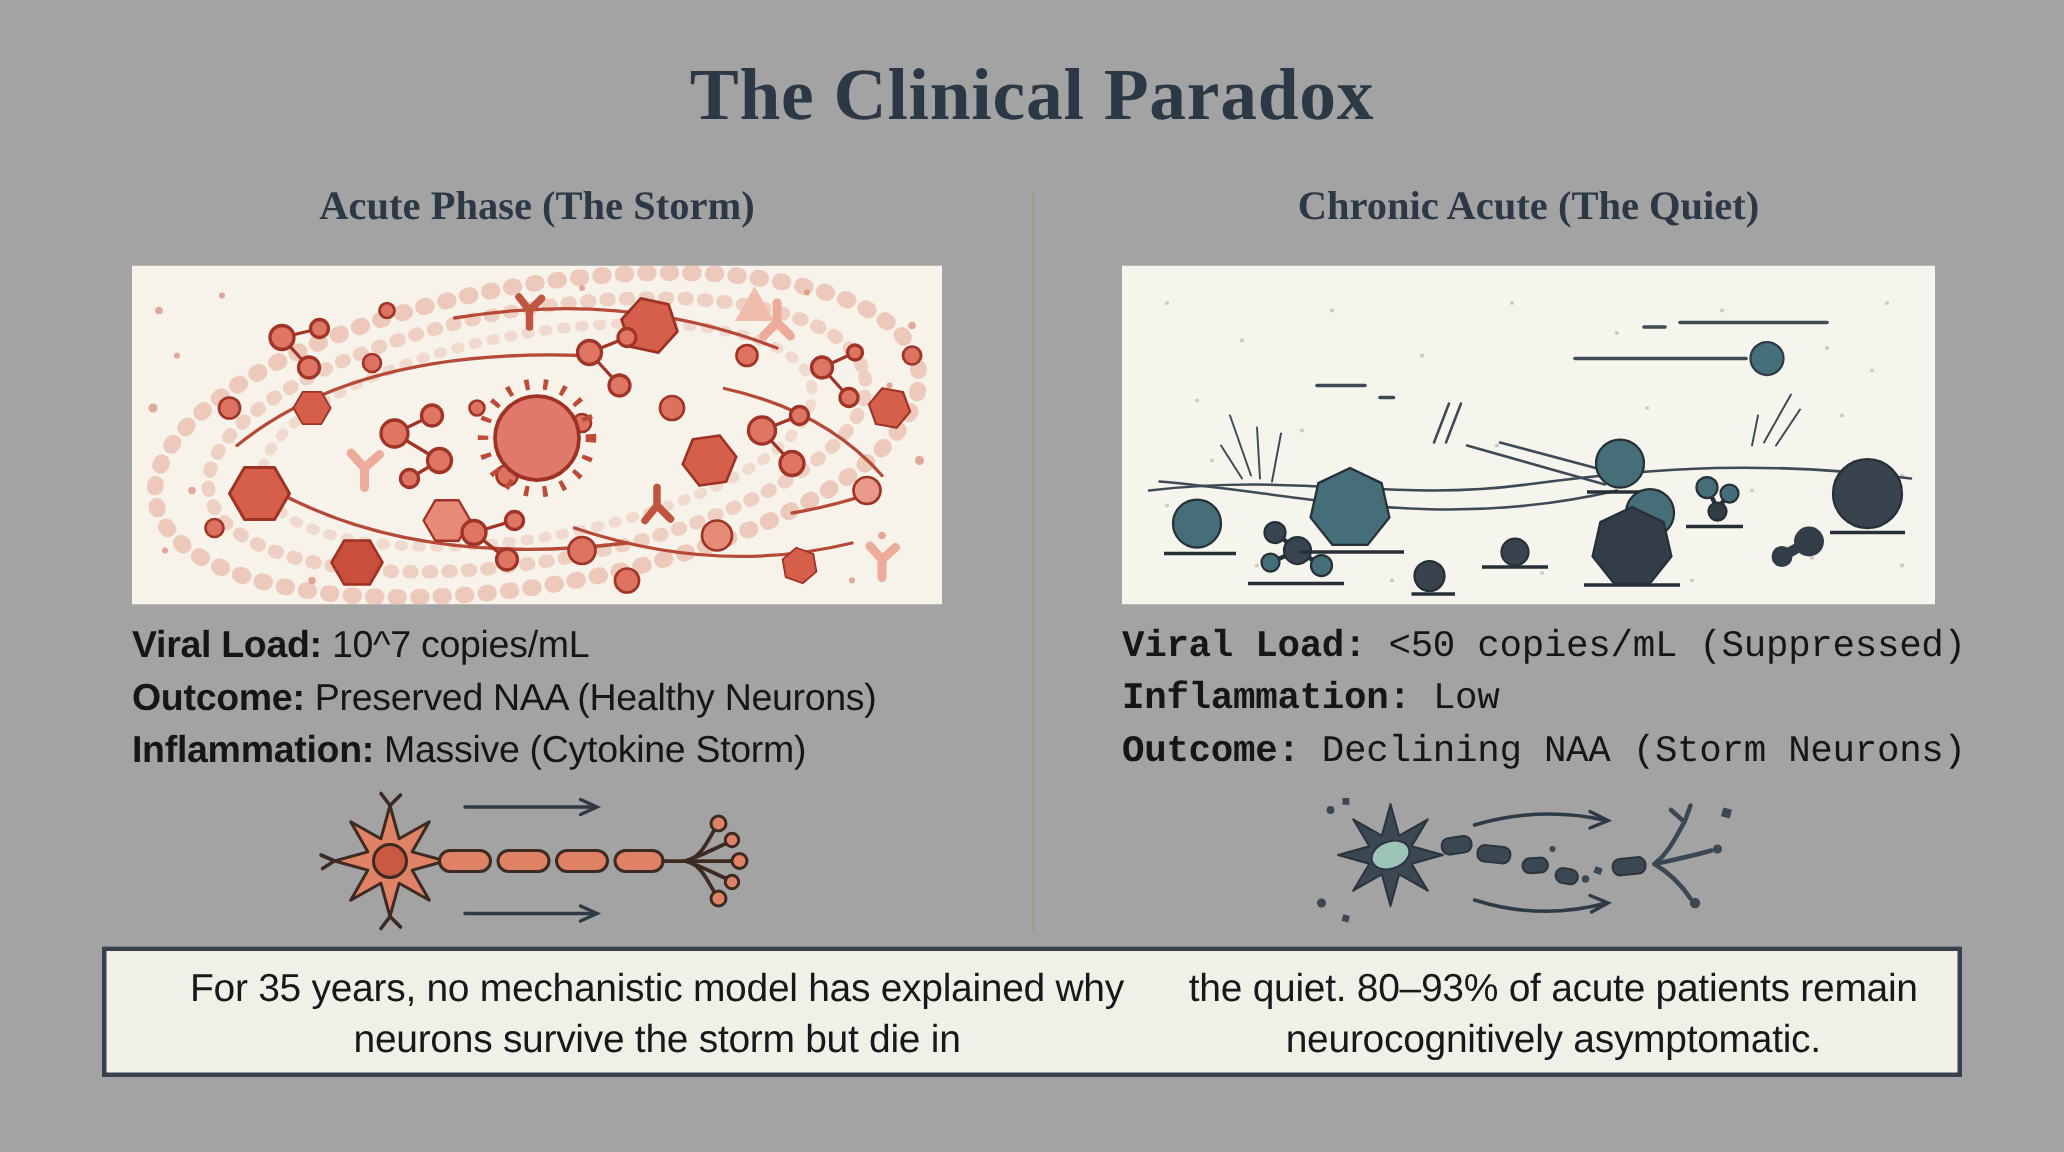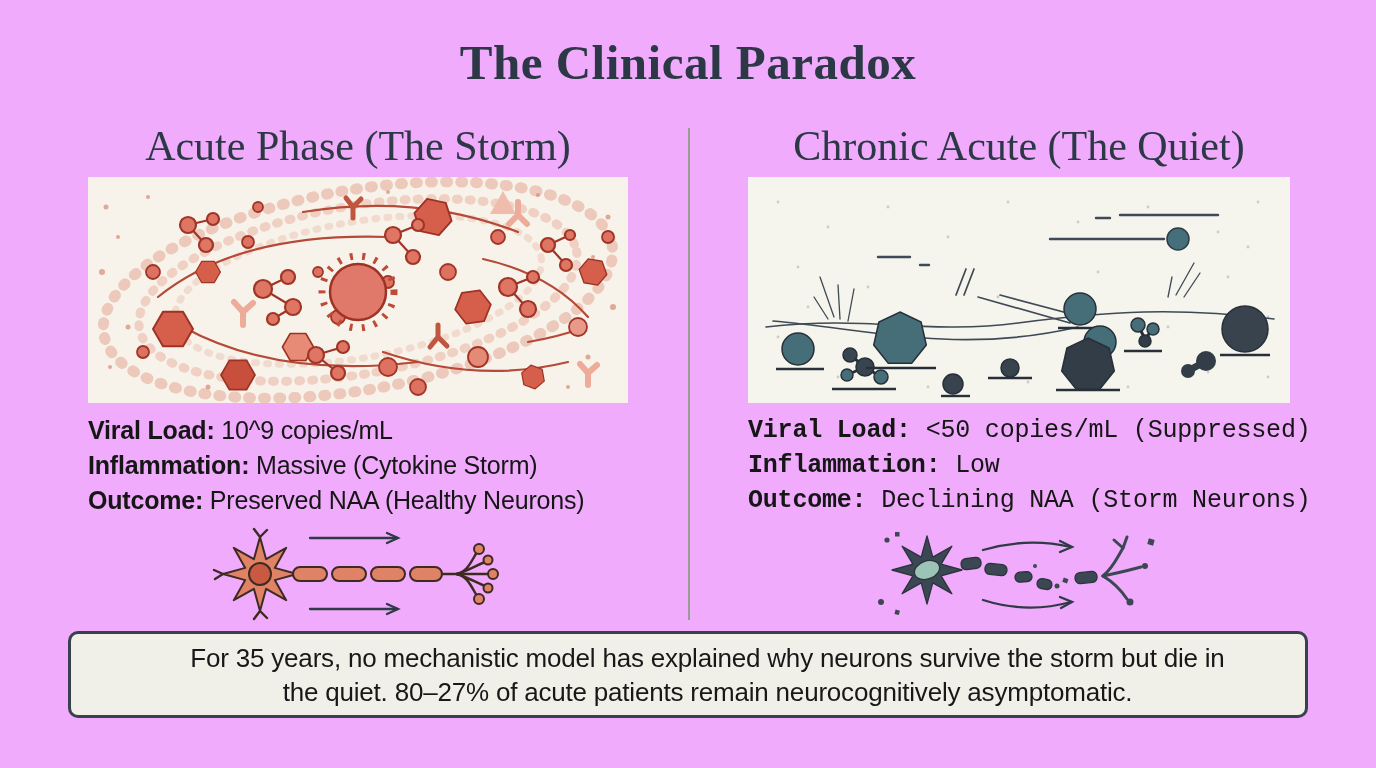--- a/index.html
+++ b/index.html
@@ -1,39 +1,39 @@
 <!DOCTYPE html>
 <html><head>
 <meta charset="utf-8">
 <style>
   html,body{margin:0;padding:0;}
-  .canvas{position:relative;width:1376px;height:768px;background:#f0abfc;overflow:hidden;
+  .canvas{position:relative;width:1376px;height:768px;background:#a3a3a3;overflow:hidden;
           font-family:"Liberation Sans",sans-serif;}
   .title{position:absolute;top:34px;left:0;width:1376px;text-align:center;
          font-family:"Liberation Serif",serif;font-weight:700;font-size:49px;
          color:#2c3845;letter-spacing:.5px;}
   .col-header{position:absolute;top:122px;text-align:center;
-              font-family:"Liberation Serif",serif;font-weight:400;font-size:42px;color:#2c3845;}
+              font-family:"Liberation Serif",serif;font-weight:700;font-size:27px;color:#2c3845;}
   .col-header.left{left:88px;width:540px;}
   .col-header.right{left:748px;width:542px;}
   .divider{position:absolute;left:688px;top:128px;width:2px;height:492px;background:#9b9b93;}
   .panel{position:absolute;top:177px;height:226px;}
   .panel.left{left:88px;width:540px;}
   .panel.right{left:748px;width:542px;}
   .stats{position:absolute;top:413px;width:620px;}
   .stats.left{left:88px;}
   .stats.right{left:748px;font-family:Liberation Mono, monospace;}
   .stat-line{font-size:25px;line-height:35px;color:#161616;letter-spacing:-0.2px;}
   .stat-line b{font-weight:700;}
   .neuron{position:absolute;top:522px;width:310px;height:105px;}
   .neuron.left{left:205px;}
   .neuron.right{left:865px;}
   .footer-box{position:absolute;left:68px;top:631px;width:1240px;height:87px;box-sizing:border-box;
-              border:3px solid #37424d;border-radius:10px;background:#f1f0e8;
-              display:flex;flex-direction:column;justify-content:center;align-items:center;padding-left:39px;}
+              border:3px solid #37424d;border-radius:0;background:#f1f0e8;
+              display:flex;flex-direction:row;justify-content:center;align-items:center;padding-left:39px;}
   .footer-line{font-size:26px;line-height:34px;color:#181818;text-align:center;letter-spacing:-0.2px;}
   svg{display:block;}
 </style>
 </head>
 <body>
 
 <div class="canvas">
 
   <div class="title">The Clinical Paradox</div>
 
@@ -258,23 +258,23 @@
           <circle cx="440" cy="194" r="7"></circle>
             <circle cx="458" cy="184" r="10"></circle>
         </g>
         <circle cx="497" cy="152" r="23" fill="#39434e"></circle>
         <line x1="472" y1="178" x2="522" y2="178" stroke-width="2.4"></line>
       </g>
     </svg>
   </div>
 
   <div class="stats left">
-    <div class="stat-line"><b>Viral Load:</b> <span>10^9 copies/mL</span></div>
+    <div class="stat-line"><b>Viral Load:</b> <span>10^7 copies/mL</span></div>
+    <div class="stat-line"><b>Outcome:</b> <span>Preserved NAA (Healthy Neurons)</span></div>
     <div class="stat-line"><b>Inflammation:</b> <span>Massive (Cytokine Storm)</span></div>
-    <div class="stat-line"><b>Outcome:</b> <span>Preserved NAA (Healthy Neurons)</span></div>
   </div>
   <div class="stats right">
     <div class="stat-line"><b>Viral Load:</b> <span>&lt;50 copies/mL (Suppressed)</span></div>
     <div class="stat-line"><b>Inflammation:</b> <span>Low</span></div>
     <div class="stat-line"><b>Outcome:</b> <span>Declining NAA (Storm Neurons)</span></div>
   </div>
 
   <div class="neuron left">
     <svg width="310" height="105" viewBox="0 0 310 105">
       <g stroke="#3d2b22" stroke-width="2" stroke-linejoin="round" stroke-linecap="round">
@@ -349,16 +349,16 @@
         <path d="M118,28 Q162,15 206,25"></path>
           <polyline points="195,19 207,25 195,30"></polyline>
         <path d="M118,78 Q162,92 206,80"></path>
           <polyline points="195,75 207,80 196,86"></polyline>
       </g>
     </svg>
   </div>
 
   <div class="footer-box">
     <div class="footer-line">For 35 years, no mechanistic model has explained why neurons survive the storm but die in</div>
-    <div class="footer-line">the quiet. 80–27% of acute patients remain neurocognitively asymptomatic.</div>
+    <div class="footer-line">the quiet. 80–93% of acute patients remain neurocognitively asymptomatic.</div>
   </div>
 
 </div>
 
 </body></html>

